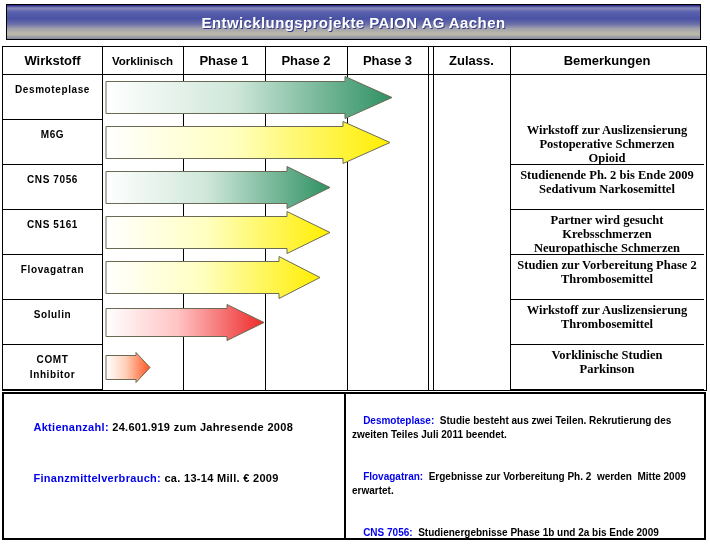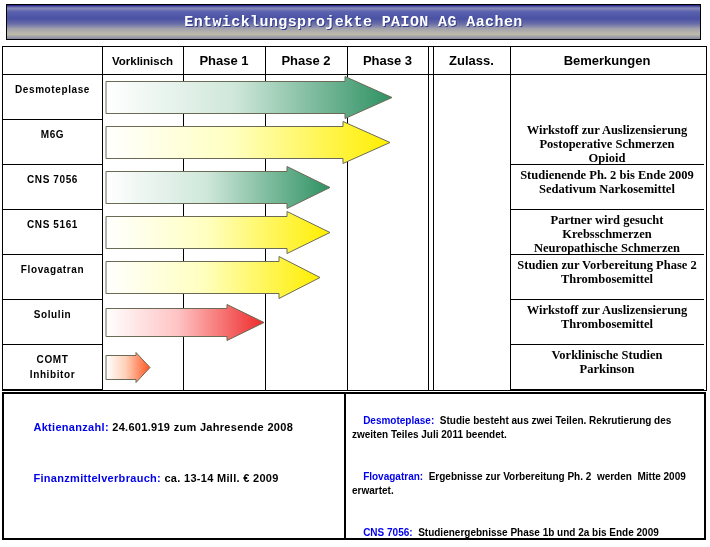--- a/index.html
+++ b/index.html
@@ -6,21 +6,21 @@
   body{width:710px;height:547px;position:relative;background:#ffffff;
        font-family:"Liberation Sans",sans-serif;overflow:hidden;}
 
   
   .titlebar{position:absolute;left:6px;top:4px;width:695px;height:36px;
     border:1px solid #000;box-sizing:border-box;
     background:linear-gradient(180deg,#1c1c86 0%,#8a8db8 9%,#5a61ae 20%,
       #4a52a4 40%,#6a6fa8 56%,#a3a2ac 70%,#bfbcab 86%,#8487a4 100%);
     display:flex;align-items:center;justify-content:center;}
   .titlebar .t{color:#fff;font-weight:bold;font-size:15px;letter-spacing:.4px;
-    text-shadow:1px 1px 0 #333a8a;font-family:Liberation Mono, monospace;}
+    text-shadow:1px 1px 0 #333a8a;}
 
   
   .chart{position:absolute;left:2px;top:46px;width:705px;height:345px;
     border:1px solid #000;box-sizing:border-box;background:#fff;}
   .vline{position:absolute;top:0;bottom:0;width:1px;background:#000;}
   .hline{position:absolute;left:0;right:0;top:27px;height:1px;background:#000;}
   .hcell{position:absolute;top:0;height:27px;display:flex;align-items:center;
     justify-content:center;font-weight:bold;font-size:13px;box-sizing:border-box;}
   .hcell.vork{font-size:11.5px;}
   .drugbox{position:absolute;left:0;width:99px;height:45px;box-sizing:border-box;
@@ -55,20 +55,21 @@
 
   <div class="vline" style="left:99px"></div>
   <div class="vline" style="left:180px"></div>
   <div class="vline" style="left:262px"></div>
   <div class="vline" style="left:344px"></div>
   <div class="vline" style="left:425px"></div>
   <div class="vline" style="left:430px"></div>
   <div class="vline" style="left:507px"></div>
   <div class="hline"></div>
 
+  <div class="hcell" style="left:0;width:99px">Wirkstoff</div>
   <div class="hcell vork" style="left:99px;width:81px">Vorklinisch</div>
   <div class="hcell" style="left:180px;width:82px">Phase 1</div>
   <div class="hcell" style="left:262px;width:82px">Phase 2</div>
   <div class="hcell" style="left:344px;width:81px">Phase 3</div>
   <div class="hcell" style="left:507px;width:194px">Bemerkungen</div>
   <div class="hcell" style="left:430px;width:77px">Zulass.</div>
 
   <div class="drugbox" style="top:28px">Desmoteplase</div>
   <svg class="arrow" style="top:28px" width="290" height="45">
       <defs>

